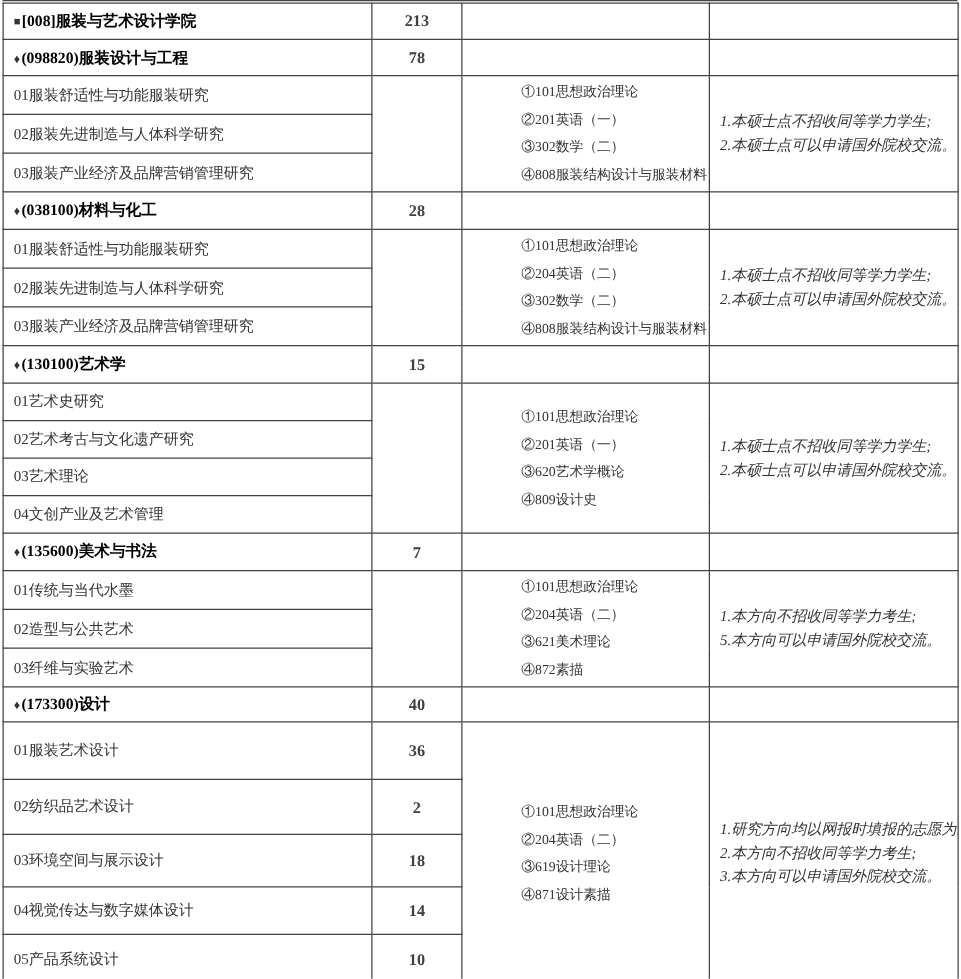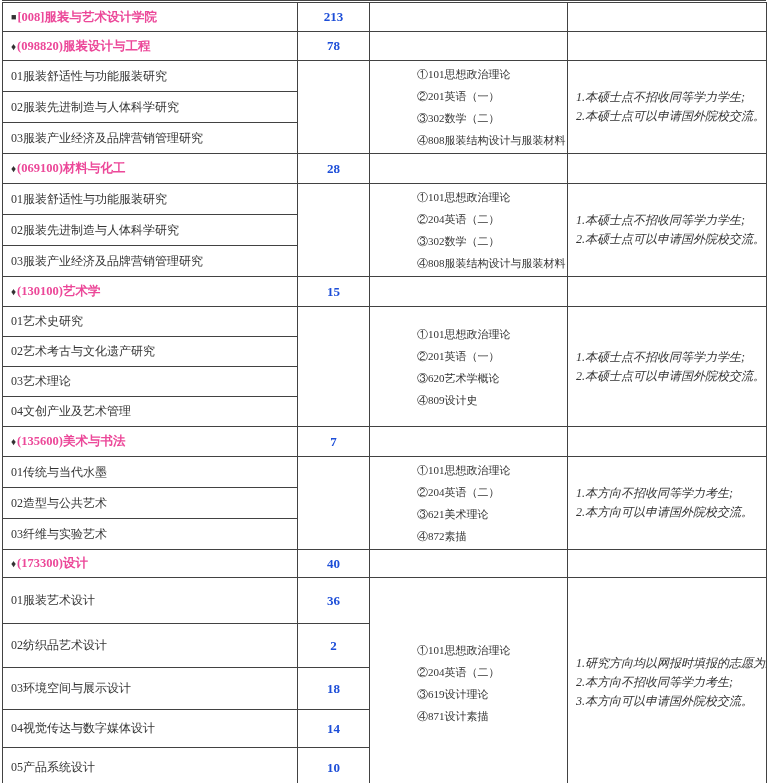--- a/index.html
+++ b/index.html
@@ -17,26 +17,26 @@
     position: absolute; top: 2px; left: 2px;
     border-collapse: collapse; table-layout: fixed; width: 764px;
   }
   td {
     border: 1px solid #424242;
     font-size: 12px; color: #333333;
     vertical-align: middle;
     overflow: hidden;
   }
   .name-cell   { padding: 0 6px 0 8px; text-align: left; }
-  .quota-cell  { text-align: center; font-weight: bold; font-size: 13px; color: #1d4ed8; }
+  .quota-cell  { text-align: center; font-weight: bold; font-size: 13px; color: #404040; }
   .subjects-cell { padding: 2px 6px 2px 11px; }
   .subjects-cell .line { line-height: 22px; font-size: 11px; white-space: nowrap; margin-left: 36px; }
   .remarks-cell  { padding: 2px 6px 2px 8px; }
   .remarks-cell .line { line-height: 19px; font-size: 12px; white-space: nowrap; font-style: italic; }
-  .bold-name { font-weight: bold; font-size: 12.5px; color: #ec4899; }
+  .bold-name { font-weight: bold; font-size: 12.5px; color: #000000; }
   .bullet-sq { font-size: 9px;  margin-right: 1px; vertical-align: 1px; }
   .bullet-dm { font-size: 10px; margin-right: 1px; }
 </style>
 </head>
 <body>
 
 <div class="top-hairline"></div>
 
 <table class="adm">
   <colgroup>
@@ -80,21 +80,21 @@
     </tr>
     <tr style="height:30px">
       <td class="name-cell">02服装先进制造与人体科学研究</td>
     </tr>
     <tr style="height:30px">
       <td class="name-cell">03服装产业经济及品牌营销管理研究</td>
     </tr>
 
     <tr style="height:30px">
       <td class="name-cell">
-        <span class="bullet-dm">♦</span><span class="bold-name">(069100)材料与化工</span>
+        <span class="bullet-dm">♦</span><span class="bold-name">(038100)材料与化工</span>
       </td>
       <td class="quota-cell">28</td>
       <td></td>
       <td></td>
     </tr>
     <tr style="height:30px">
       <td class="name-cell">01服装舒适性与功能服装研究</td>
       <td rowspan="3" class="quota-cell"></td>
       <td rowspan="3" class="subjects-cell">
         <div class="line">①101思想政治理论</div>
@@ -158,21 +158,21 @@
       <td class="name-cell">01传统与当代水墨</td>
       <td rowspan="3" class="quota-cell"></td>
       <td rowspan="3" class="subjects-cell">
         <div class="line">①101思想政治理论</div>
         <div class="line">②204英语（二）</div>
         <div class="line">③621美术理论</div>
         <div class="line">④872素描</div>
       </td>
       <td rowspan="3" class="remarks-cell">
         <div class="line">1.本方向不招收同等学力考生;</div>
-        <div class="line">2.本方向可以申请国外院校交流。</div>
+        <div class="line">5.本方向可以申请国外院校交流。</div>
       </td>
     </tr>
     <tr style="height:30px">
       <td class="name-cell">02造型与公共艺术</td>
     </tr>
     <tr style="height:30px">
       <td class="name-cell">03纤维与实验艺术</td>
     </tr>
 
     <tr style="height:28px">

